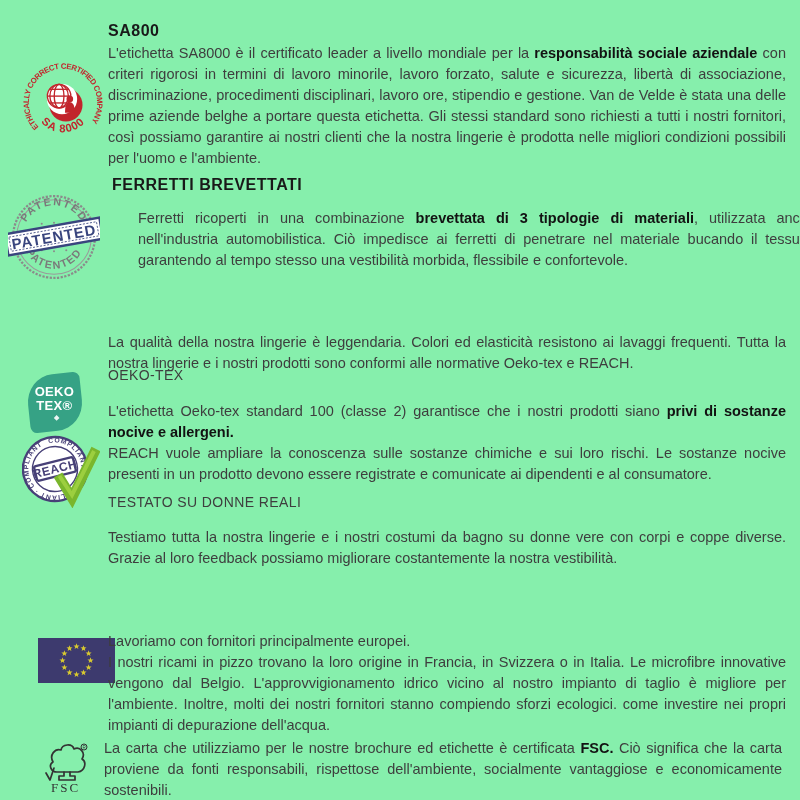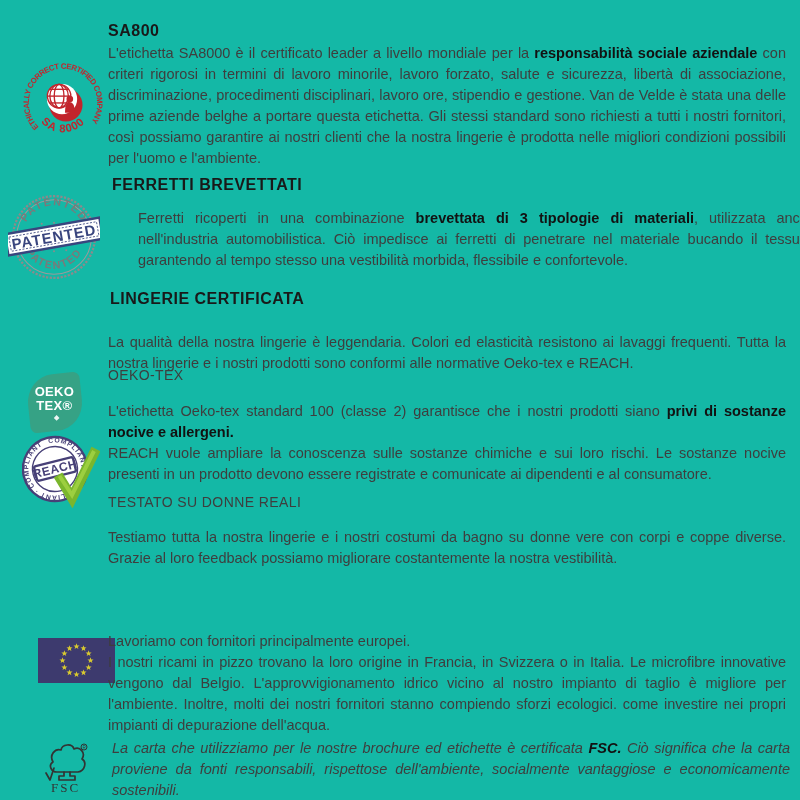--- a/index.html
+++ b/index.html
@@ -1,16 +1,16 @@
 <!DOCTYPE html>
 <html><head>
 <meta charset="utf-8">
 <style>
   html,body{margin:0;padding:0;background:#ffffff;}
-  #page{position:relative;width:800px;height:800px;background:#14b8a6;overflow:hidden;
+  #page{position:relative;width:800px;height:800px;background:#86efac;overflow:hidden;
         font-family:"Liberation Sans","DejaVu Sans",sans-serif;color:#3e3e3e;}
   .abs{position:absolute;}
   .heading{font-size:16px;font-weight:600;color:#191919;letter-spacing:.5px;}
   .label{font-size:14px;font-weight:400;color:#3e3e3e;letter-spacing:.4px;}
   .para{font-size:14.5px;line-height:21px;text-align:justify;color:#3e3e3e;}
   .para strong{font-weight:700;color:#121212;}
   .intro-line{font-size:14.5px;line-height:21px;color:#3e3e3e;}
   
   .oeko-badge{width:54px;height:57px;background:#36a285;border-radius:50% 12% 50% 12%;
       transform:rotate(-6deg);display:flex;flex-direction:column;align-items:center;justify-content:center;}
@@ -87,21 +87,20 @@
       <g transform="rotate(-10 45 43)">
         <rect x="-2" y="32" width="94" height="21" fill="#ffffff" stroke="#39457e" stroke-width="2.4"></rect>
         <rect x="1.5" y="35.5" width="87" height="14" fill="none" stroke="#39457e" stroke-width=".8" stroke-dasharray="2 1.5"></rect>
         <text x="45" y="48" text-anchor="middle" font-size="14.5" font-weight="800" fill="#39457e" letter-spacing="1">PATENTED</text>
       </g>
     </svg>
   </div>
 
   <div class="abs para" style="left:108px;top:208px;width:678px;margin-left:30px;"><span>Ferretti ricoperti in una combinazione </span><strong>brevettata di 3 tipologie di materiali</strong><span>, utilizzata anche nell'industria automobilistica. Ciò impedisce ai ferretti di penetrare nel materiale bucando il tessuto, garantendo al tempo stesso una vestibilità morbida, flessibile e confortevole.</span></div>
 
-  <div class="abs heading" style="left:110px;top:290px;">LINGERIE CERTIFICATA</div>
 
   <div class="abs para" style="left:108px;top:312px;width:678px;margin-top:20px;"><span>La qualità della nostra lingerie è leggendaria. Colori ed elasticità resistono ai lavaggi frequenti. Tutta la nostra lingerie e i nostri prodotti sono conformi alle normative Oeko-tex e REACH.</span></div>
 
   <div class="abs label" style="left:108px;top:367px;">OEKO-TEX</div>
 
   <div class="abs" style="left:28px;top:374px;">
     <div class="oeko-badge">
       <div class="txt">
         <div>OEKO</div>
         <div>TEX®</div>
@@ -169,15 +168,15 @@
         <path d="M 13,30 C 7,30 4,23 9,20 C 5,13 11,6 17,8 C 18,2 28,1 30,7 C 36,4 42,11 38,17 C 43,20 41,29 34,30 Z"></path>
         <path d="M 20,30 L 20,34 L 15,34 L 15,38 L 31,38 L 31,34 L 26,34 L 26,30"></path>
         <path d="M 2,31 L 6,38 L 10,26"></path>
       </g>
       <circle cx="40" cy="5" r="3" fill="none" stroke="#333333" stroke-width="1"></circle>
       <text x="40" y="6.8" text-anchor="middle" font-size="4.5" fill="#333333">R</text>
       <text x="7" y="50" font-size="13" fill="#333333" letter-spacing="2" style="font-family:&quot;Liberation Serif&quot;,&quot;DejaVu Serif&quot;,serif;">FSC</text>
     </svg>
   </div>
 
-  <div class="abs para" style="left:112px;top:738px;width:678px;font-style:italic;"><span>La carta che utilizziamo per le nostre brochure ed etichette è certificata </span><strong>FSC.</strong><span> Ciò significa che la carta proviene da fonti responsabili, rispettose dell'ambiente, socialmente vantaggiose e economicamente sostenibili.</span></div>
+  <div class="abs para" style="left:104px;top:738px;width:678px;"><span>La carta che utilizziamo per le nostre brochure ed etichette è certificata </span><strong>FSC.</strong><span> Ciò significa che la carta proviene da fonti responsabili, rispettose dell'ambiente, socialmente vantaggiose e economicamente sostenibili.</span></div>
 
 </div>
 
 </body></html>

